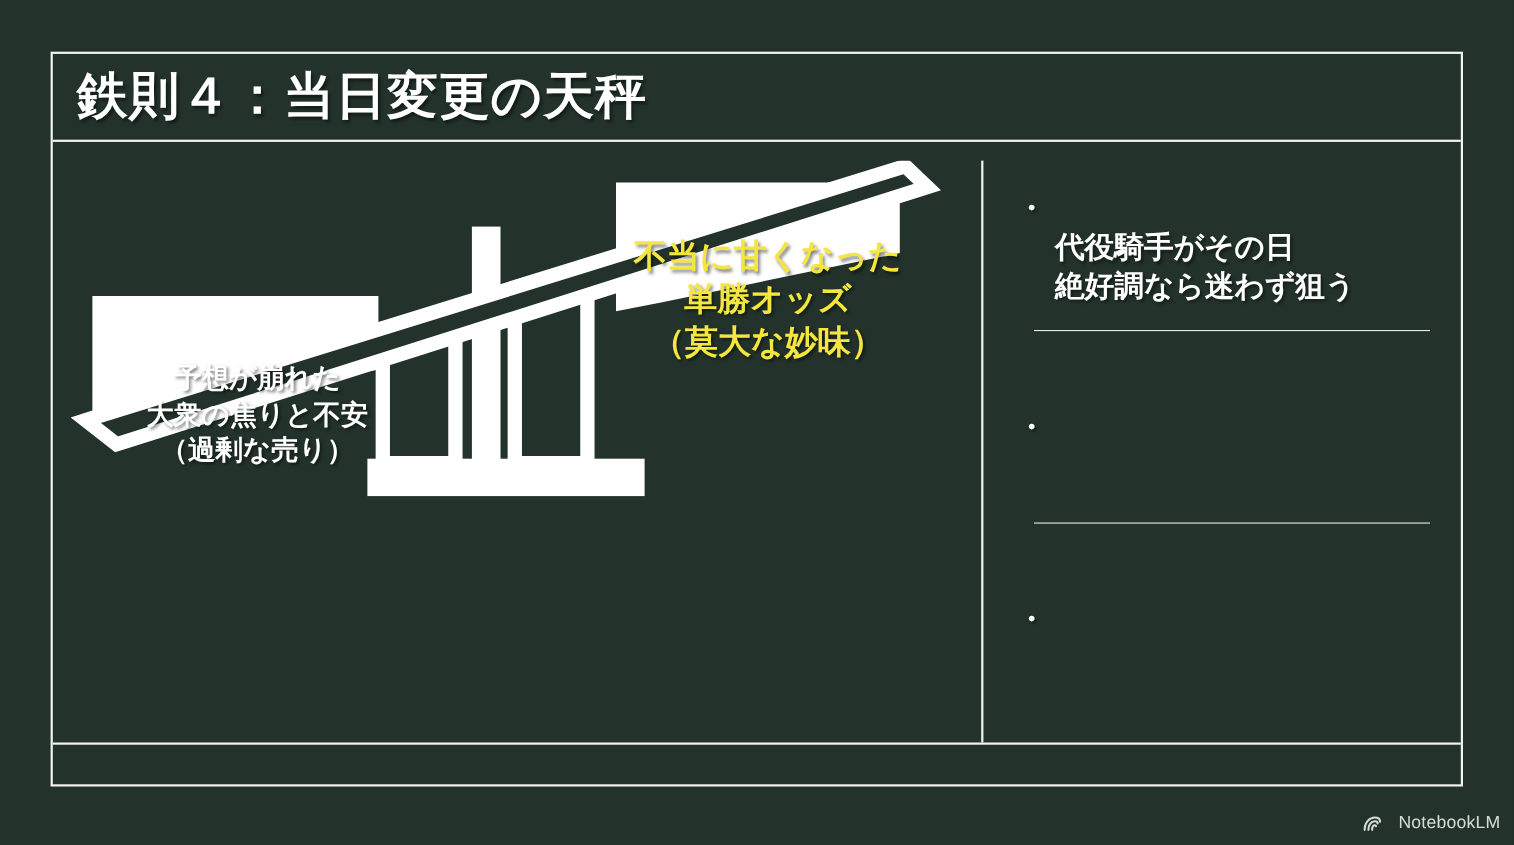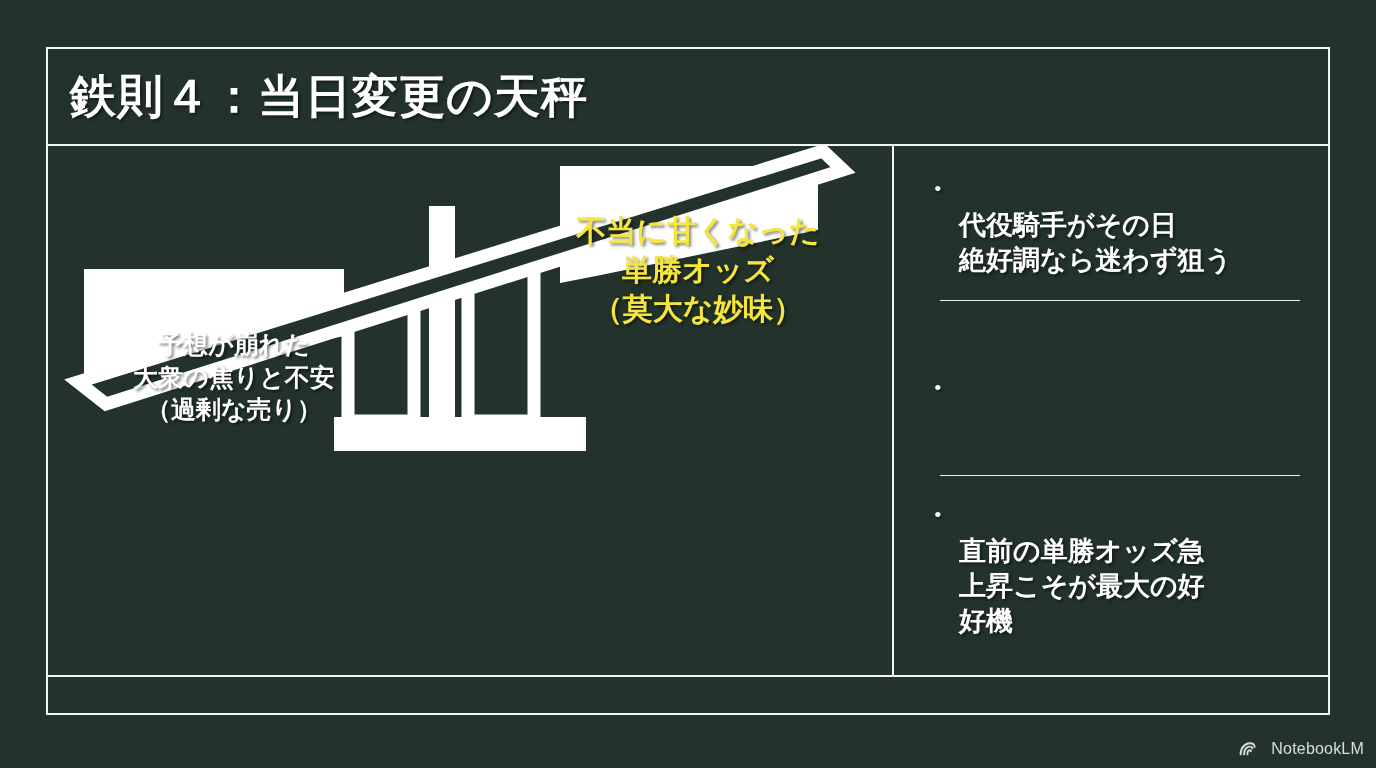--- a/index.html
+++ b/index.html
@@ -25,21 +25,21 @@
     border: 2px solid #f2f4f1;
     box-sizing: border-box;
   }
 
   
   #title-band {
     position: absolute;
     left: 0;
     top: 0;
     width: 100%;
-    height: 97px;
+    height: 80px;
     border-bottom: 2px solid #f2f4f1;
     box-sizing: border-box;
     display: flex;
     align-items: center;
   }
   #slide-title {
     color: #ffffff;
     font-family: "Liberation Serif", "DejaVu Serif", serif;
     font-weight: 700;
     font-size: 46px;
@@ -102,21 +102,20 @@
     left: 26px;
     top: 182px;
     width: 320px;
   }
   #label-right {
     color: #f5e63f;
     font-size: 30px;
     left: 480px;
     top: 68px;
     width: 340px;
-    font-family: Liberation Mono, monospace;
   }
 
   
   #seesaw {
     position: absolute;
     left: 0;
     top: 0;
     width: 846px;
     height: 531px;
   }
@@ -223,23 +222,20 @@
         <div class="bullet-item">
           <span class="bullet-dot">・</span>
         </div>
       </div>
 
       <div class="bullet-sep"></div>
 
       <div id="bullet-block-2" class="bullet-block">
         <div class="bullet-item">
           <span class="bullet-dot">・</span>
-          <span class="bullet-text">直前の単勝オッズ急
-上昇こそが最大の好
-好機</span>
         </div>
       </div>
 
     </div>
   </div>
 
   <div id="footer-band"></div>
 </div>
 
 <div id="watermark">

